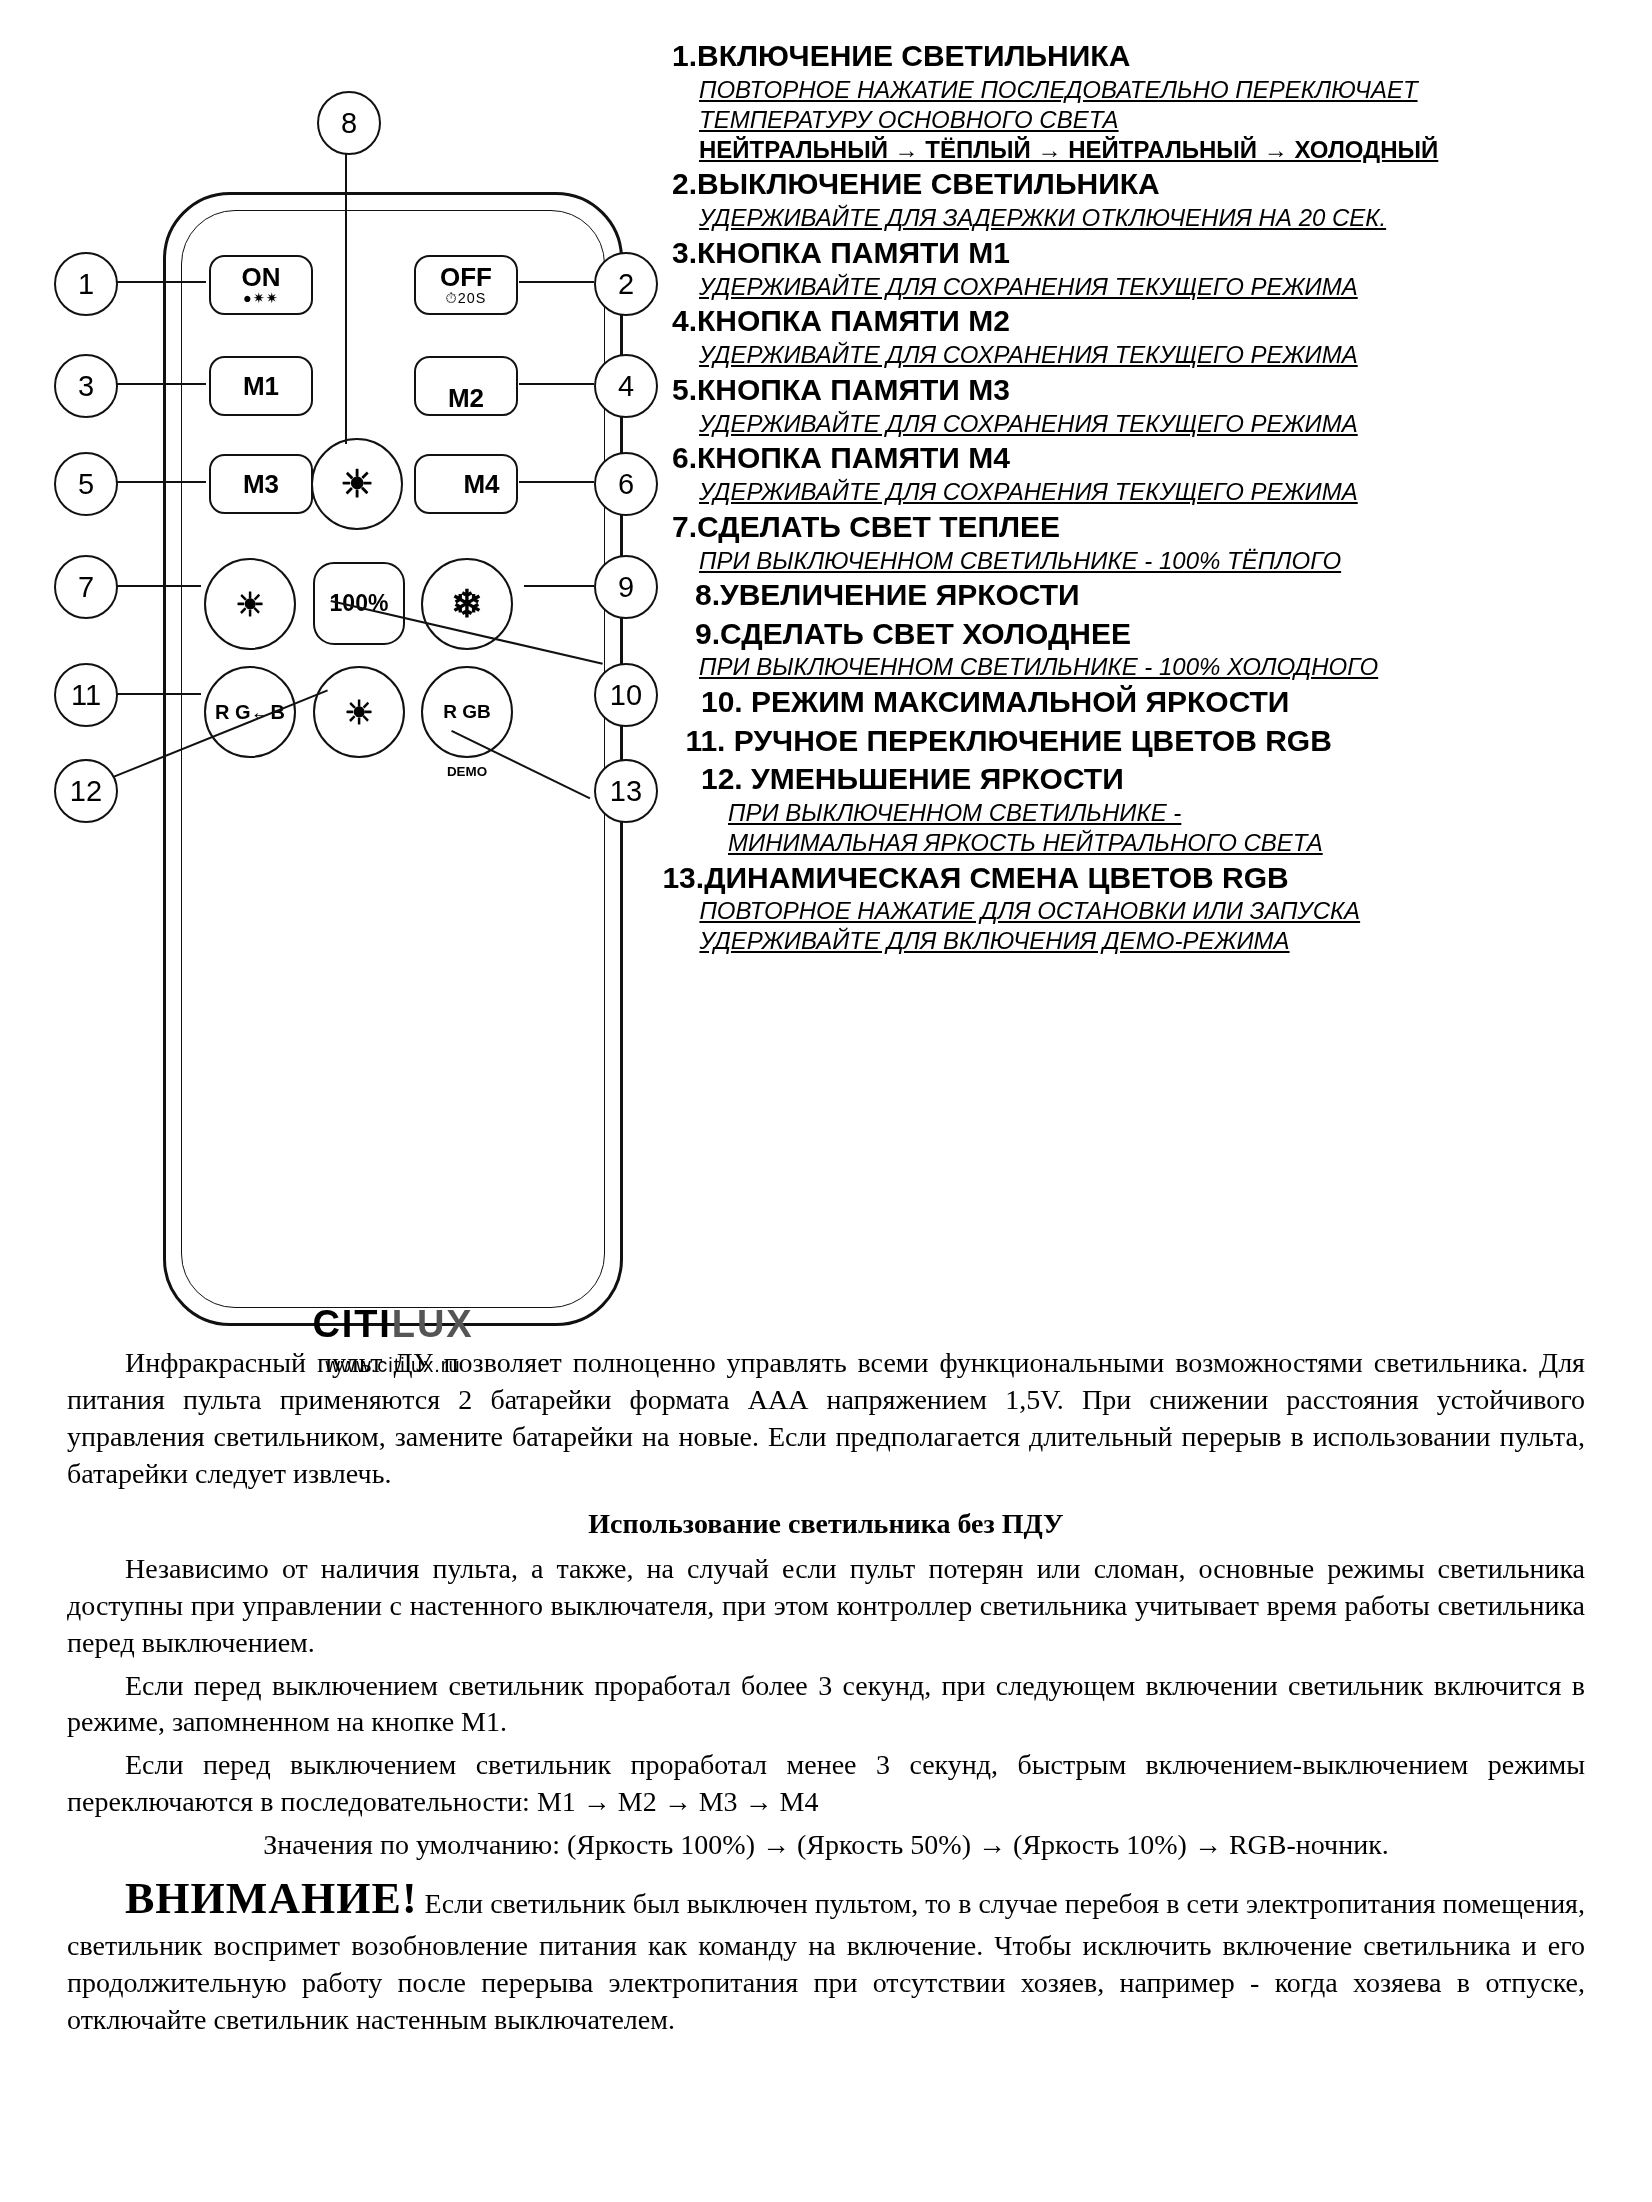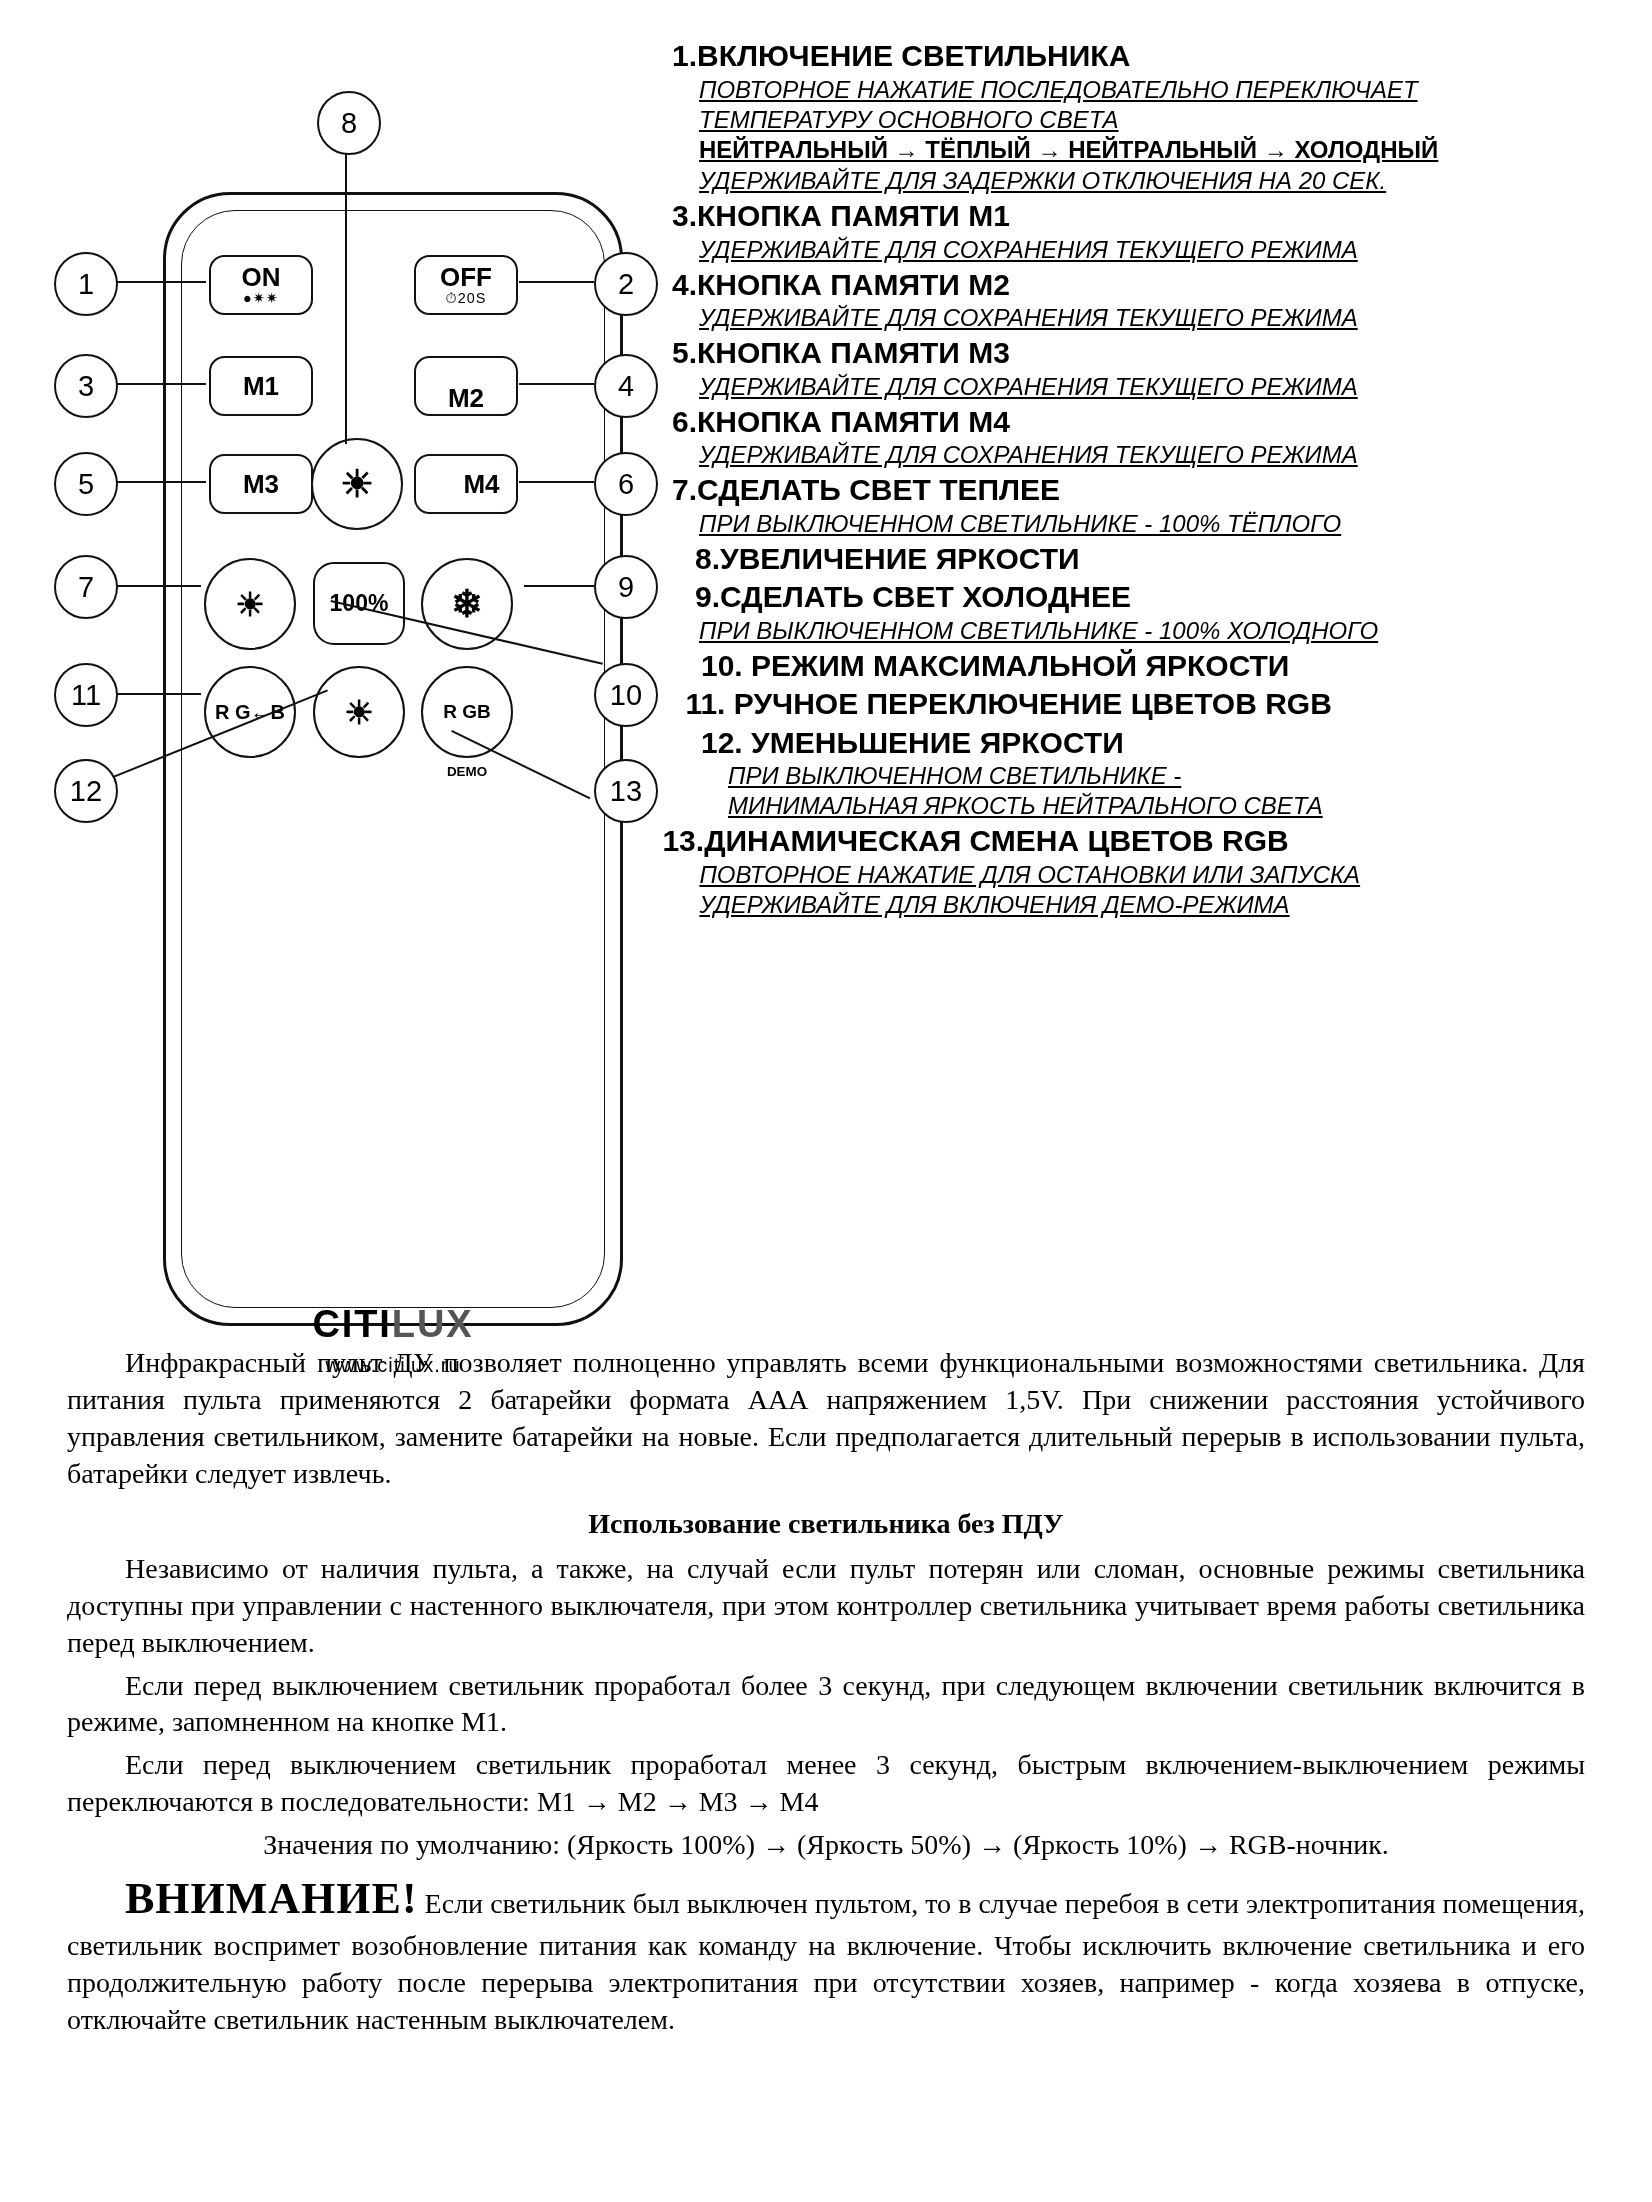--- a/index.html
+++ b/index.html
@@ -284,20 +284,21 @@
     <div class="legend">
 
       <div class="item ind-2">
         <div class="title"><span>1.</span><span>ВКЛЮЧЕНИЕ СВЕТИЛЬНИКА</span></div>
         <div class="desc">ПОВТОРНОЕ НАЖАТИЕ ПОСЛЕДОВАТЕЛЬНО ПЕРЕКЛЮЧАЕТ</div>
         <div class="desc">ТЕМПЕРАТУРУ ОСНОВНОГО СВЕТА</div>
         <div class="desc bold">НЕЙТРАЛЬНЫЙ → ТЁПЛЫЙ → НЕЙТРАЛЬНЫЙ → ХОЛОДНЫЙ</div>
       </div>
 
       <div class="item ind-2">
+        <div class="title"><span>2.</span><span>ВЫКЛЮЧЕНИЕ СВЕТИЛЬНИКА</span></div>
         <div class="desc">УДЕРЖИВАЙТЕ ДЛЯ ЗАДЕРЖКИ ОТКЛЮЧЕНИЯ НА 20 СЕК.</div>
       </div>
 
       <div class="item ind-2">
         <div class="title"><span>3.</span><span>КНОПКА ПАМЯТИ М1</span></div>
         <div class="desc">УДЕРЖИВАЙТЕ ДЛЯ СОХРАНЕНИЯ ТЕКУЩЕГО РЕЖИМА</div>
       </div>
 
       <div class="item ind-2">
         <div class="title"><span>4.</span><span>КНОПКА ПАМЯТИ М2</span></div>

